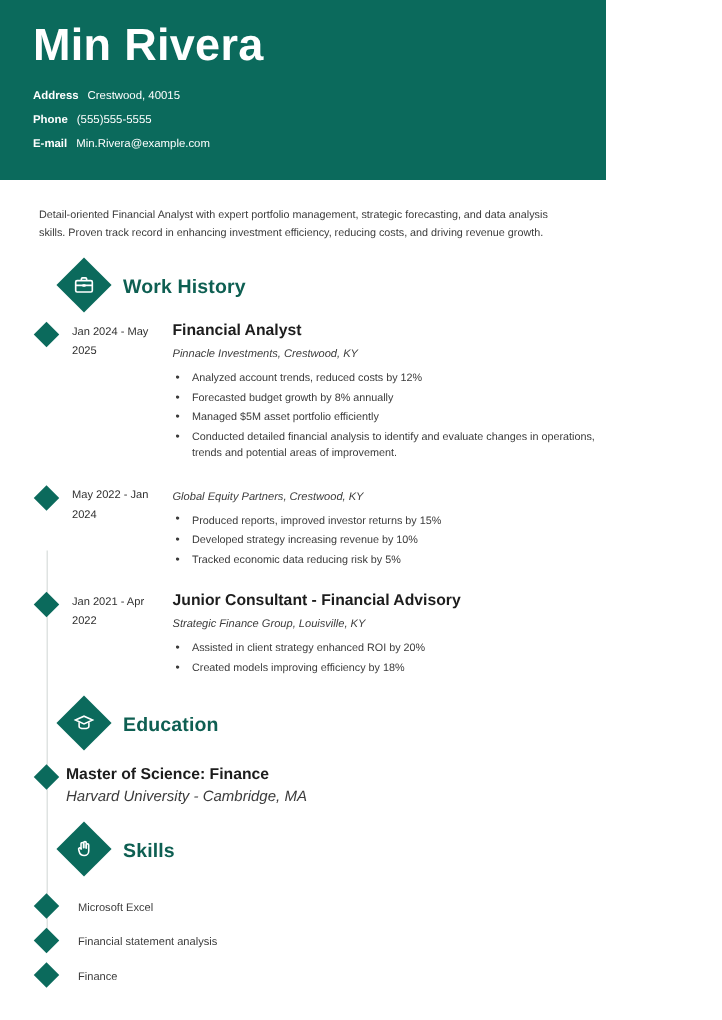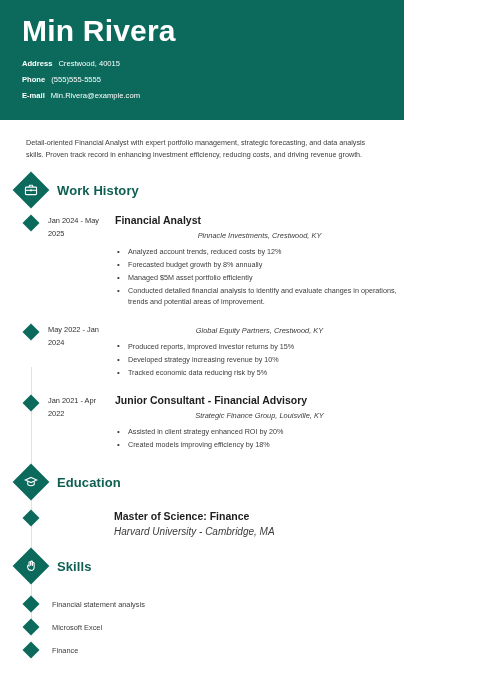--- a/index.html
+++ b/index.html
@@ -57,20 +57,21 @@
 
   
   .section { position: relative; }
   .section-head {
     display: flex;
     align-items: center;
     padding-left: 18px;
     margin-top: 16px;
     position: relative;
     z-index: 3;
+    margin-left: 25px;
   }
   .diamond-badge {
     width: 26px; height: 26px;
     background: #0b6a5c;
     transform: rotate(45deg);
     display: flex;
     align-items: center;
     justify-content: center;
     flex: 0 0 auto;
   }
@@ -121,21 +122,20 @@
     font-size: 10.5px;
     font-weight: bold;
     color: #1d1d1d;
     line-height: 14px;
   }
   .job-org {
     font-size: 7.4px;
     font-style: italic;
     color: #3b3b3b;
     margin-top: 4px;
-    text-align: center;
   }
   .bullets {
     list-style: none;
     margin-top: 7px;
   }
   .bullets li {
     position: relative;
     padding-left: 13px;
     font-size: 7.2px;
     line-height: 10.6px;
@@ -147,21 +147,21 @@
     position: absolute;
     left: 2px;
     top: -0.5px;
     color: #3b3b3b;
     font-size: 8px;
   }
 
   
   .edu {
     position: relative;
-    padding-left: 114px;
+    padding-left: 44px;
     margin-top: 14px;
   }
   .edu-degree {
     font-size: 10.5px;
     font-weight: bold;
     color: #1d1d1d;
     line-height: 14px;
   }
   .edu-school {
     font-size: 10px;
@@ -298,25 +298,25 @@
           <path d="M11.6 11.2V5.1a1.5 1.5 0 0 1 3 0v6.1"></path>
           <path d="M14.6 11.6V7.4a1.4 1.4 0 0 1 2.8 0v6.8c0 3.1-2.2 5.3-5.2 5.3-3 0-5-1.7-5.6-4.3l-.7-2.6a1.4 1.4 0 0 1 2.5-1.2l.8 1.4"></path>
         </svg>
       </div>
       <div class="section-title">Skills</div>
     </div>
 
     <div class="skills">
       <div class="skill-row">
         <div class="mark" style="top:5px;"></div>
-        <span class="skill-label">Financial statement analysis</span>
+        <span class="skill-label">Microsoft Excel</span>
       </div>
       <div class="skill-row">
         <div class="mark" style="top:5px;"></div>
-        <span class="skill-label">Microsoft Excel</span>
+        <span class="skill-label">Financial statement analysis</span>
       </div>
       <div class="skill-row">
         <div class="mark" style="top:5px;"></div>
         <span class="skill-label">Finance</span>
       </div>
 
     </div>
   </div>
 
 </div>

